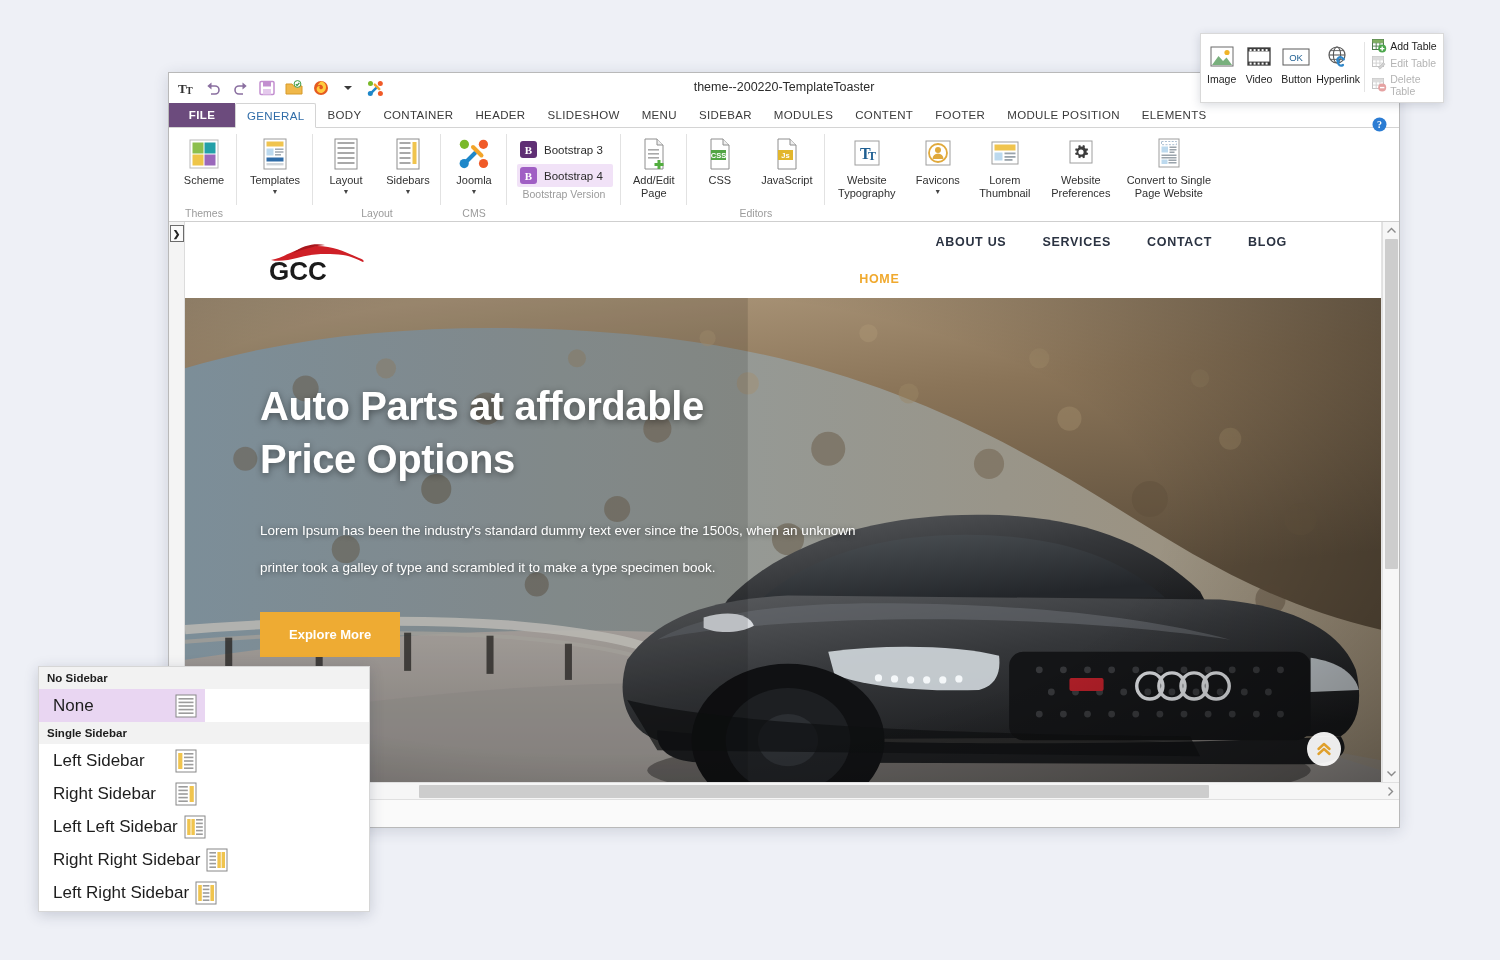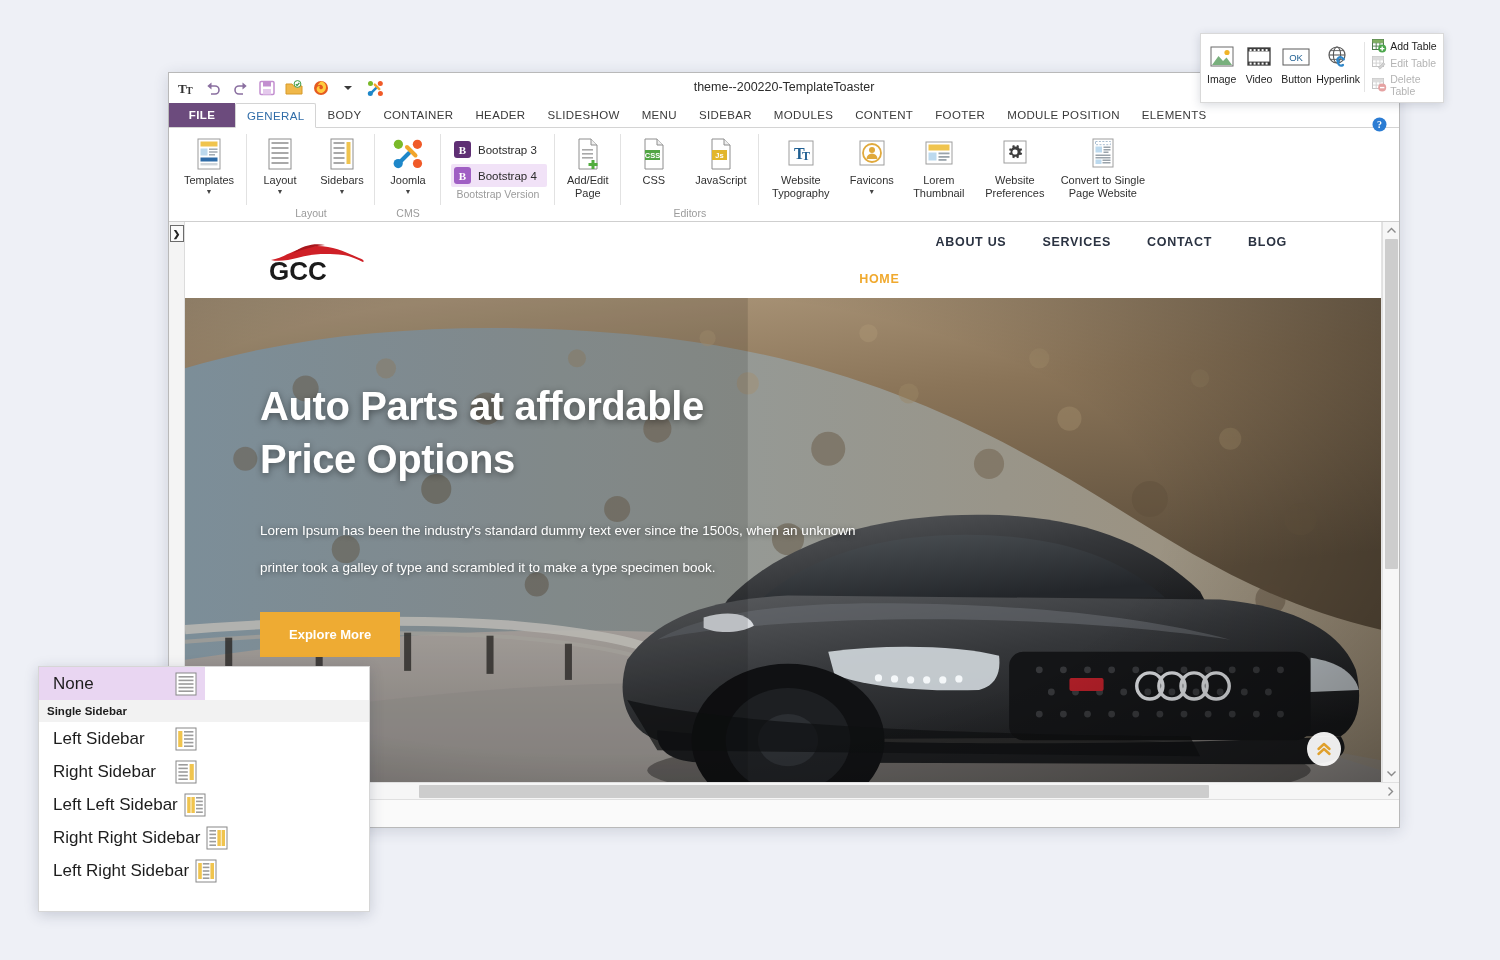--- a/index.html
+++ b/index.html
@@ -299,20 +299,37 @@
       <div class="help-btn">
         <svg width="15" height="15" viewBox="0 0 15 15">
           <circle cx="7.5" cy="7.5" r="7" fill="#2b7cd3"></circle>
           <text x="7.5" y="11" text-anchor="middle" font-family="Liberation Serif, serif" font-size="10" font-weight="bold" fill="#fff">?</text>
         </svg>
       </div>
     </div>
 
     <div class="ribbon">
 
+      <div class="rgroup">
+        <div class="rgroup-items">
+          <div class="rbtn">
+            <span class="glyph">
+              <svg width="30" height="30" viewBox="0 0 30 30">
+                <rect x="1" y="1" width="28" height="28" fill="none" stroke="#b9b9b9"></rect>
+                <rect x="3.5" y="3.5" width="11" height="11" fill="#8cbf4e"></rect>
+                <rect x="15.5" y="3.5" width="11" height="11" fill="#23a0a8"></rect>
+                <rect x="3.5" y="15.5" width="11" height="11" fill="#eec548"></rect>
+                <rect x="15.5" y="15.5" width="11" height="11" fill="#9a68bb"></rect>
+              </svg>
+            </span>
+            <span class="cap">Scheme</span>
+          </div>
+        </div>
+        <div class="rgroup-label">Themes</div>
+      </div>
 
       <div class="rgroup">
         <div class="rgroup-items">
           <div class="rbtn w72">
             <span class="glyph">
               <svg width="30" height="32" viewBox="0 0 30 32">
                 <rect x="4" y="1" width="22" height="30" fill="#fff" stroke="#9c9c9c"></rect>
                 <rect x="6.5" y="3.5" width="17" height="5" fill="#f0c44e"></rect>
                 <rect x="6.5" y="10.5" width="7" height="7" fill="#bcd9ee"></rect>
                 <rect x="15" y="10.5" width="8.5" height="1.4" fill="#9aa3ab"></rect>
@@ -841,20 +858,21 @@
             <path d="M8 9.6 H12.4" stroke="#fff" stroke-width="1.4"></path>
           </svg>
         </span>
         <span>Delete Table</span>
       </div>
     </div>
   </div>
 
   <div class="side-menu">
 
+    <div class="sm-head">No Sidebar</div>
     <div class="sm-grid">
       <div class="sm-opt selected" style="width:166px">
         <span class="lbl">None</span>
         <span class="thumb-ico">
           <svg width="22" height="24" viewBox="0 0 22 24">
             <rect x="1" y="1" width="20" height="22" fill="#fff" stroke="#888"></rect>
             <rect x="3.5" y="4" width="15" height="1.6" fill="#9c9c9c"></rect>
             <rect x="3.5" y="7.6" width="15" height="1.6" fill="#9c9c9c"></rect>
             <rect x="3.5" y="11.2" width="15" height="1.6" fill="#9c9c9c"></rect>
             <rect x="3.5" y="14.8" width="15" height="1.6" fill="#9c9c9c"></rect>

